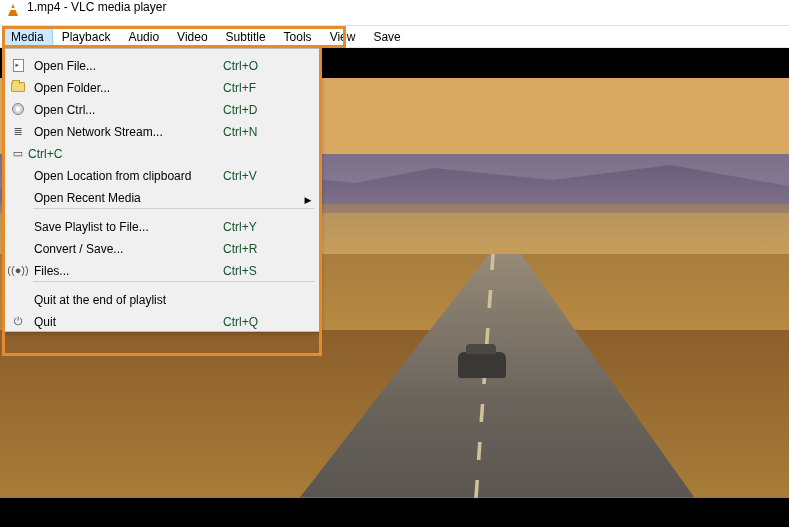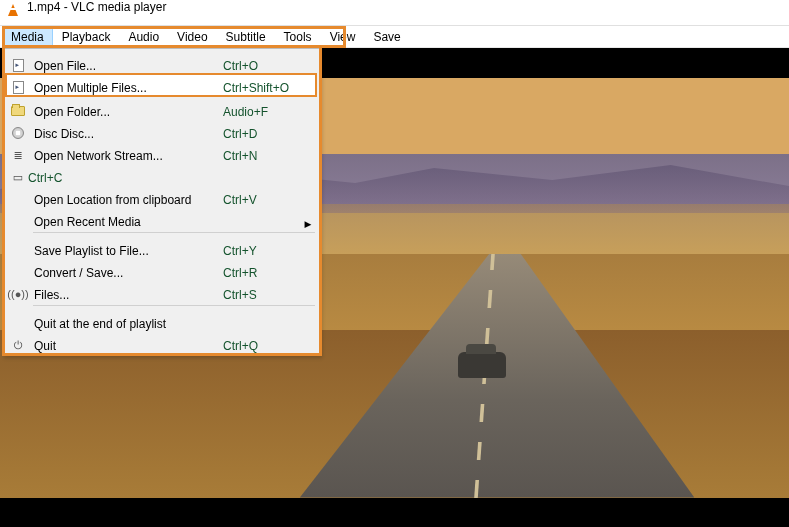--- a/index.html
+++ b/index.html
@@ -266,43 +266,35 @@
 
   <div class="dd-row">
     <span class="dd-icon">
         <span class="file-icon"></span>
       </span>
     <span class="dd-label">Open File...</span>
     <span class="dd-short">Ctrl+O</span>
     <span class="dd-arrow"></span>
   </div>
 
-  <div class="dd-row highlight">
-    <span class="dd-icon">
-        <span class="file-icon"></span>
-      </span>
-    <span class="dd-label">Open Multiple Files...</span>
-    <span class="dd-short">Ctrl+Shift+O</span>
-    <span class="dd-arrow"></span>
-  </div>
 
   <div class="dd-row">
     <span class="dd-icon">
         <span class="folder-icon"></span>
       </span>
     <span class="dd-label">Open Folder...</span>
-    <span class="dd-short">Audio+F</span>
+    <span class="dd-short">Ctrl+F</span>
     <span class="dd-arrow"></span>
   </div>
 
   <div class="dd-row">
     <span class="dd-icon">
         <span class="disc-icon"></span>
       </span>
-    <span class="dd-label">Disc Disc...</span>
+    <span class="dd-label">Open Ctrl...</span>
     <span class="dd-short">Ctrl+D</span>
     <span class="dd-arrow"></span>
   </div>
 
   <div class="dd-row">
     <span class="dd-icon">≣</span>
     <span class="dd-label">Open Network Stream...</span>
     <span class="dd-short">Ctrl+N</span>
     <span class="dd-arrow"></span>
   </div>

